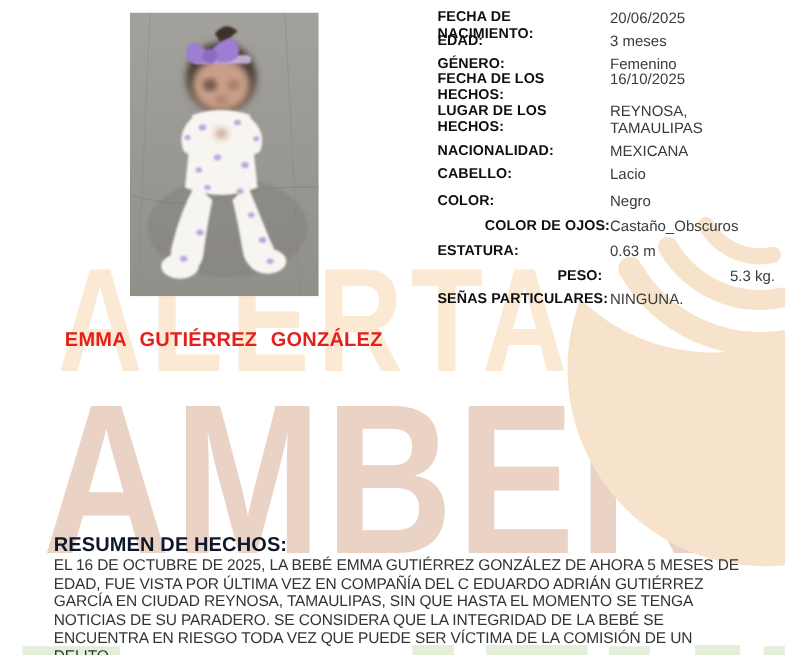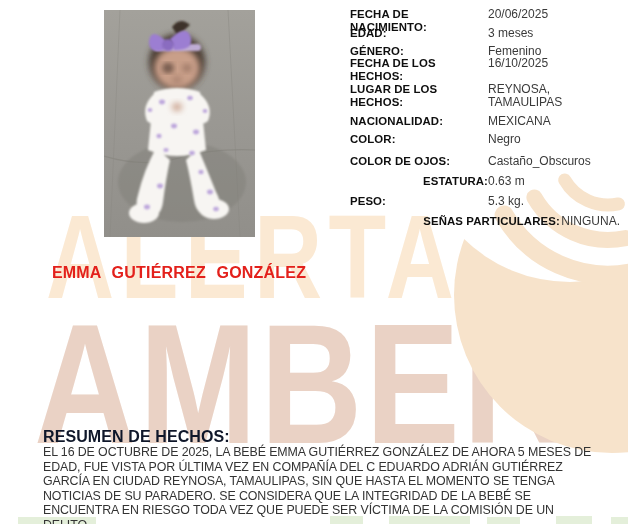--- a/index.html
+++ b/index.html
@@ -177,20 +177,24 @@
     <div class="frow">
       <div class="flabel">LUGAR DE LOS
 HECHOS:</div>
       <div class="fvalue">REYNOSA, TAMAULIPAS</div>
     </div>
     <div class="frow">
       <div class="flabel">NACIONALIDAD:</div>
       <div class="fvalue">MEXICANA</div>
     </div>
     <div class="frow">
+      <div class="flabel">CABELLO:</div>
+      <div class="fvalue">Lacio</div>
+    </div>
+    <div class="frow">
       <div class="flabel">COLOR:</div>
       <div class="fvalue">Negro</div>
     </div>
     <div class="frow">
       <div class="flabel">COLOR DE OJOS:</div>
       <div class="fvalue">Castaño_Obscuros</div>
     </div>
     <div class="frow">
       <div class="flabel">ESTATURA:</div>
       <div class="fvalue">0.63 m</div>

